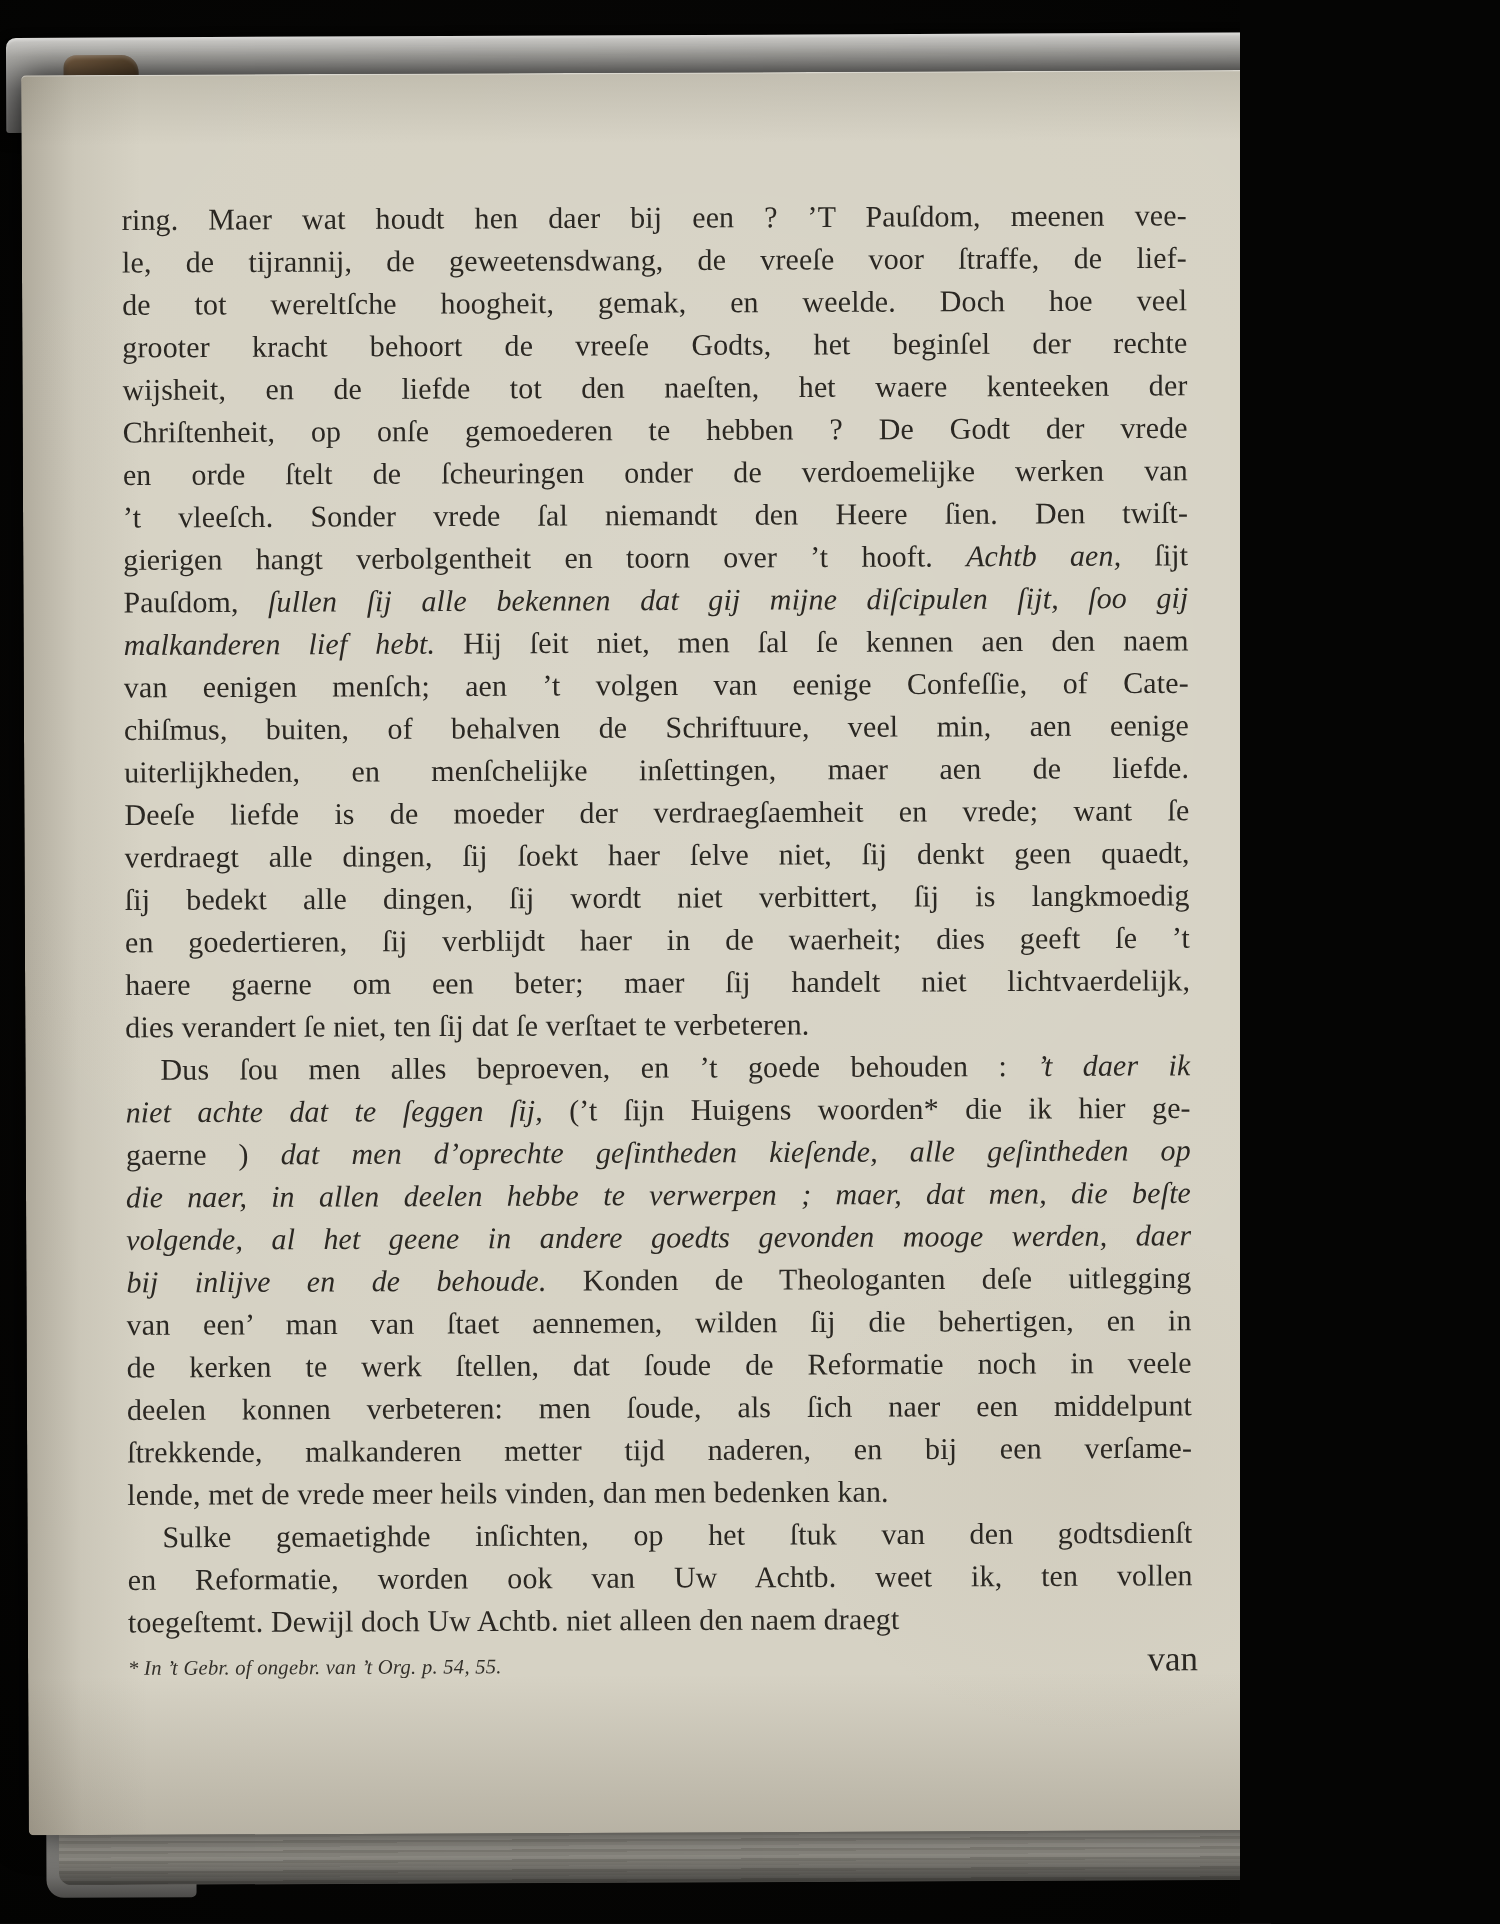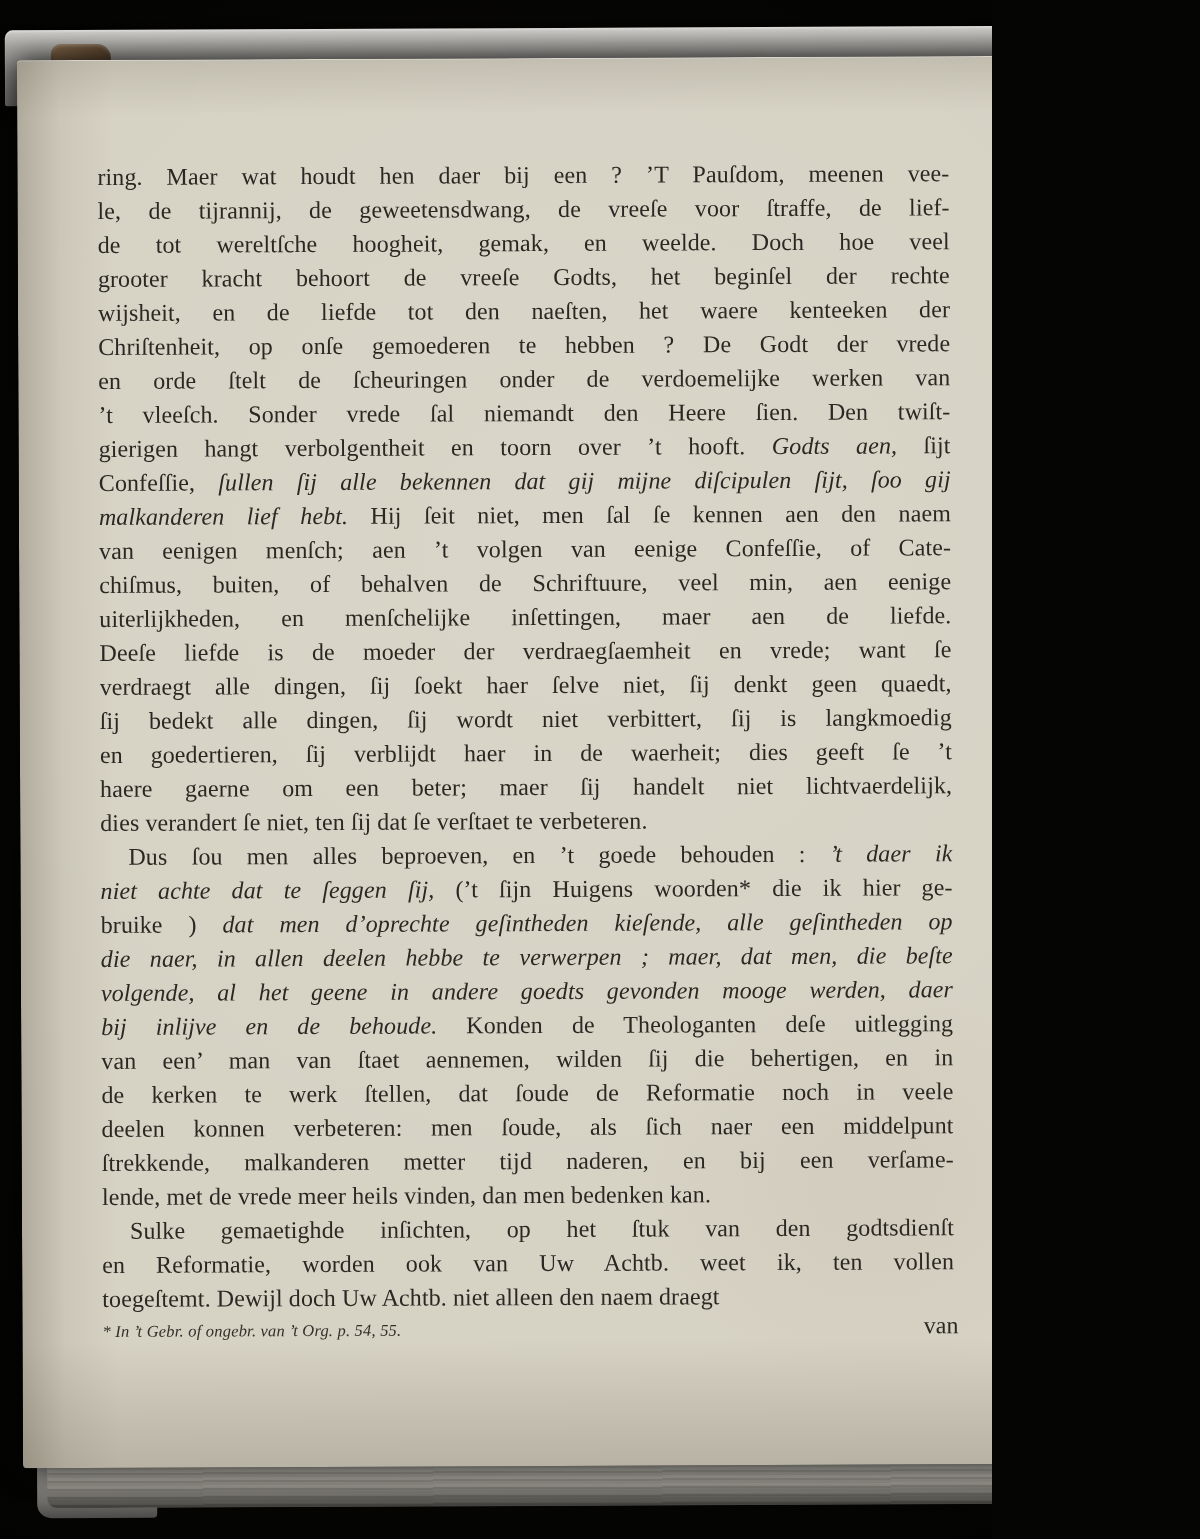--- a/index.html
+++ b/index.html
@@ -70,21 +70,21 @@
   .line.just{text-align:justify;text-align-last:justify;}
   .line.indent{text-indent:28px;}
   .it{font-style:italic;}
   .rm{font-style:normal;}
 
   .page-foot{
     position:absolute;left:80px;top:1256px;width:856px;
     display:flex;justify-content:space-between;align-items:baseline;color:#33302a;
   }
   .footnote{font-style:italic;font-size:16.5px;letter-spacing:.2px;}
-  .catchword{font-size:24px;color:#2b2823;}
+  .catchword{font-size:28px;color:#2b2823;}
 </style>
 </head>
 <body>
 
 <div class="scene">
   <div class="book">
     <div class="board-top"></div>
     <div class="headband"></div>
     <div class="board-corner-bl"></div>
     <div class="edge-right"></div>
@@ -93,35 +93,35 @@
     <div class="page">
       <div class="text-block">
           <div class="line just"><span class="rm">ring. Maer wat houdt hen daer bij een ? ’T Pauſdom, meenen vee-</span></div>
           <div class="line just"><span class="rm">le, de tijrannij, de geweetensdwang, de vreeſe voor ſtraffe, de lief-</span></div>
           <div class="line just"><span class="rm">de tot wereltſche hoogheit, gemak, en weelde. Doch hoe veel</span></div>
           <div class="line just"><span class="rm">grooter kracht behoort de vreeſe Godts, het beginſel der rechte</span></div>
           <div class="line just"><span class="rm">wijsheit, en de liefde tot den naeſten, het waere kenteeken der</span></div>
           <div class="line just"><span class="rm">Chriſtenheit, op onſe gemoederen te hebben ? De Godt der vrede</span></div>
           <div class="line just"><span class="rm">en orde ſtelt de ſcheuringen onder de verdoemelijke werken van</span></div>
           <div class="line just"><span class="rm">’t vleeſch. Sonder vrede ſal niemandt den Heere ſien. Den twiſt-</span></div>
-          <div class="line just"><span class="rm">gierigen hangt verbolgentheit en toorn over ’t hooft. </span><span class="it">Godts aen,</span><span class="rm"> ſijt</span></div>
-          <div class="line just"><span class="rm">Confeſſie, </span><span class="it">ſullen ſij alle bekennen dat gij mijne diſcipulen ſijt, ſoo gij</span></div>
+          <div class="line just"><span class="rm">gierigen hangt verbolgentheit en toorn over ’t hooft. </span><span class="it">Achtb aen,</span><span class="rm"> ſijt</span></div>
+          <div class="line just"><span class="rm">Pauſdom, </span><span class="it">ſullen ſij alle bekennen dat gij mijne diſcipulen ſijt, ſoo gij</span></div>
           <div class="line just"><span class="it">malkanderen lief hebt.</span><span class="rm"> Hij ſeit niet, men ſal ſe kennen aen den naem</span></div>
           <div class="line just"><span class="rm">van eenigen menſch; aen ’t volgen van eenige Confeſſie, of Cate-</span></div>
           <div class="line just"><span class="rm">chiſmus, buiten, of behalven de Schriftuure, veel min, aen eenige</span></div>
           <div class="line just"><span class="rm">uiterlijkheden, en menſchelijke inſettingen, maer aen de liefde.</span></div>
           <div class="line just"><span class="rm">Deeſe liefde is de moeder der verdraegſaemheit en vrede; want ſe</span></div>
           <div class="line just"><span class="rm">verdraegt alle dingen, ſij ſoekt haer ſelve niet, ſij denkt geen quaedt,</span></div>
           <div class="line just"><span class="rm">ſij bedekt alle dingen, ſij wordt niet verbittert, ſij is langkmoedig</span></div>
           <div class="line just"><span class="rm">en goedertieren, ſij verblijdt haer in de waerheit; dies geeft ſe ’t</span></div>
           <div class="line just"><span class="rm">haere gaerne om een beter; maer ſij handelt niet lichtvaerdelijk,</span></div>
           <div class="line"><span class="rm">dies verandert ſe niet, ten ſij dat ſe verſtaet te verbeteren.</span></div>
           <div class="line just indent"><span class="rm">Dus ſou men alles beproeven, en ’t goede behouden : </span><span class="it">’t daer ik</span></div>
           <div class="line just"><span class="it">niet achte dat te ſeggen ſij,</span><span class="rm"> (’t ſijn Huigens woorden* die ik hier ge-</span></div>
-          <div class="line just"><span class="rm">bruike ) </span><span class="it">dat men d’oprechte geſintheden kieſende, alle geſintheden op</span></div>
+          <div class="line just"><span class="rm">gaerne ) </span><span class="it">dat men d’oprechte geſintheden kieſende, alle geſintheden op</span></div>
           <div class="line just"><span class="it">die naer, in allen deelen hebbe te verwerpen ; maer, dat men, die beſte</span></div>
           <div class="line just"><span class="it">volgende, al het geene in andere goedts gevonden mooge werden, daer</span></div>
           <div class="line just"><span class="it">bij inlijve en de behoude.</span><span class="rm"> Konden de Theologanten deſe uitlegging</span></div>
           <div class="line just"><span class="rm">van een’ man van ſtaet aennemen, wilden ſij die behertigen, en in</span></div>
           <div class="line just"><span class="rm">de kerken te werk ſtellen, dat ſoude de Reformatie noch in veele</span></div>
           <div class="line just"><span class="rm">deelen konnen verbeteren: men ſoude, als ſich naer een middelpunt</span></div>
           <div class="line just"><span class="rm">ſtrekkende, malkanderen metter tijd naderen, en bij een verſame-</span></div>
           <div class="line"><span class="rm">lende, met de vrede meer heils vinden, dan men bedenken kan.</span></div>
           <div class="line just indent"><span class="rm">Sulke gemaetighde inſichten, op het ſtuk van den godtsdienſt</span></div>
           <div class="line just"><span class="rm">en Reformatie, worden ook van Uw Achtb. weet ik, ten vollen</span></div>

